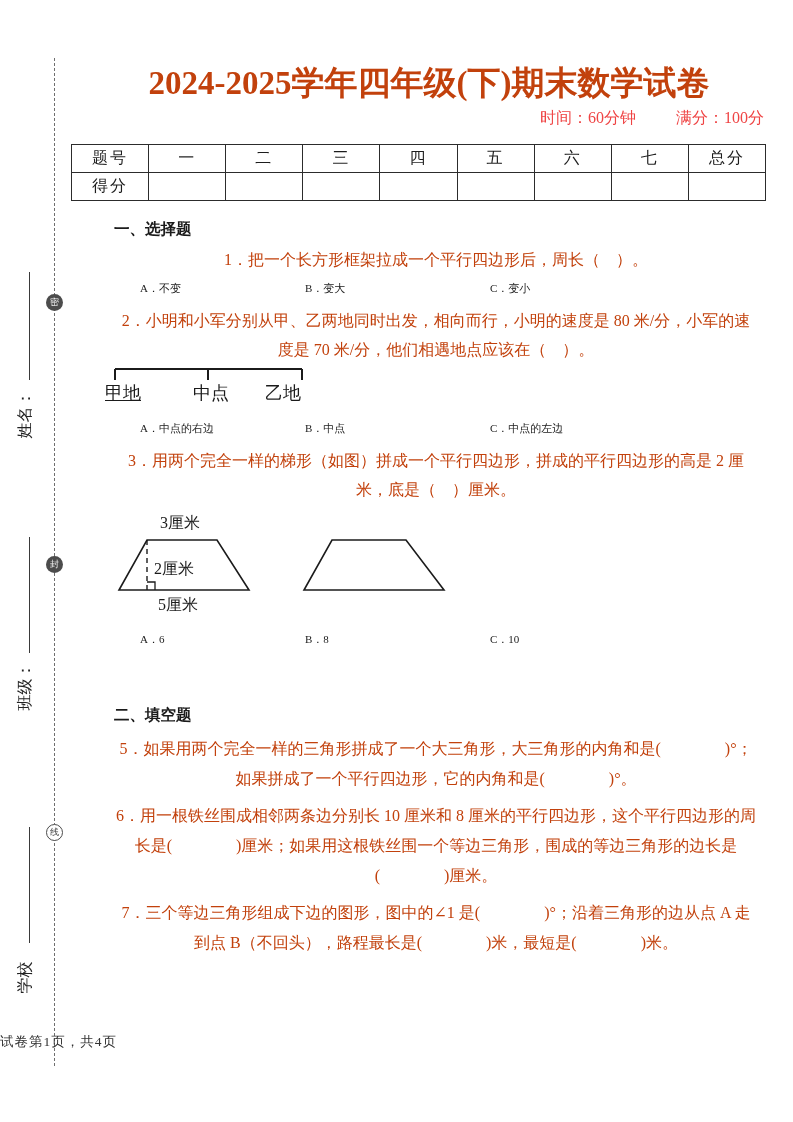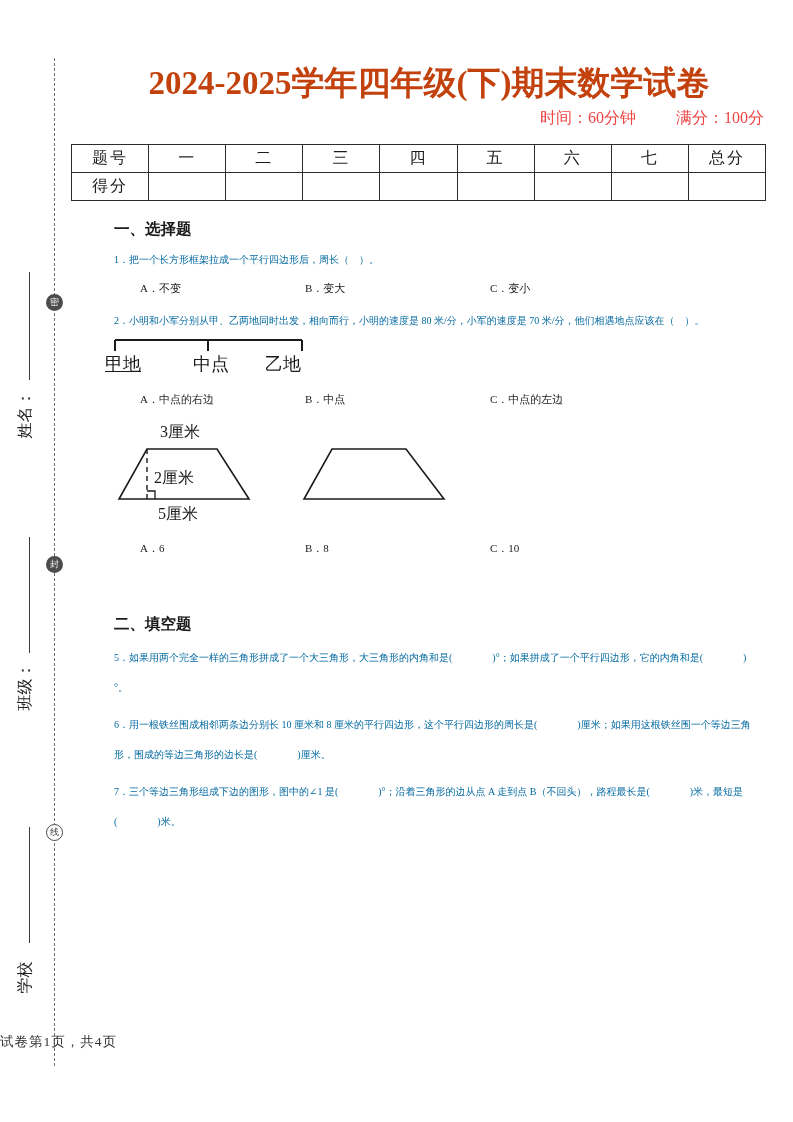--- a/index.html
+++ b/index.html
@@ -34,21 +34,21 @@
   .meta{text-align:right;font-size:16px;height:26px;line-height:26px;
     padding-right:4px;color:#ef4444;margin-top:0;}
   .meta .gap{margin-left:36px;}
   table.score-table{border-collapse:collapse;margin-left:-19px;margin-top:13px;
     width:695px;table-layout:fixed;}
   table.score-table td{border:1.6px solid #2c2c2c;height:27px;text-align:center;
     font-size:16px;letter-spacing:2px;padding:0;color:#1d1d1d;}
   .text-col{margin-left:24px;width:644px;}
   h2.sec{font-size:15.5px;font-weight:bold;margin:16px 0 0 0;line-height:24px;}
   h2.sec.fill{margin-top:50px;}
-  p.q{font-size:10px;line-height:29px;margin:4px 0 0 0;color:#0369a1;}
+  p.q{font-size:16px;line-height:29px;margin:4px 0 0 0;color:#c2410c;text-align:center;}
   p.q.f{line-height:30px;margin:7px 0 0 0;}
   .opts{display:flex;padding-left:26px;font-size:11px;line-height:28px;height:28px;}
   .opts .opt.a{width:165px;}
   .opts .opt.b{width:185px;}
   
   .route{position:relative;margin:4px 0 0 -1px;width:220px;height:46px;}
   .route svg{position:absolute;left:0;top:0;}
   .route .dl{position:absolute;top:13px;font-size:18px;white-space:nowrap;}
   .route .dl.d1{left:-8px;text-decoration:underline;}
   .route .dl.d2{left:80px;}
@@ -134,20 +134,21 @@
         <span class="dl d2">中点</span>
         <span class="dl d3">乙地</span>
       </div>
 
       <div class="opts">
         <span class="opt a">A．中点的右边</span>
         <span class="opt b">B．中点</span>
         <span class="opt c">C．中点的左边</span>
       </div>
 
+      <p class="q">3．用两个完全一样的梯形（如图）拼成一个平行四边形，拼成的平行四边形的高是 2 厘米，底是（　）厘米。</p>
 
       <div class="figure">
         <svg width="460" height="112">
 
           <polygon points="33,32 103,32 135,82 5,82" fill="none" stroke="#1b1b1b" stroke-width="1.6"></polygon>
           <line x1="33" y1="32" x2="33" y2="82" stroke="#1b1b1b" stroke-width="1.4" stroke-dasharray="5 4"></line>
           <path d="M33 74 h8 v8" fill="none" stroke="#1b1b1b" stroke-width="1.3"></path>
           <text x="46" y="20" text-anchor="start">3厘米</text>
           <text x="40" y="66" text-anchor="start">2厘米</text>
           <text x="44" y="102" text-anchor="start">5厘米</text>

